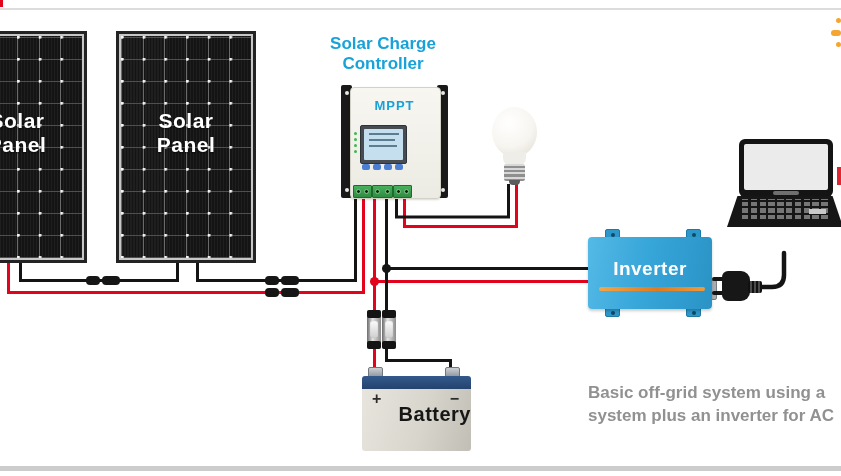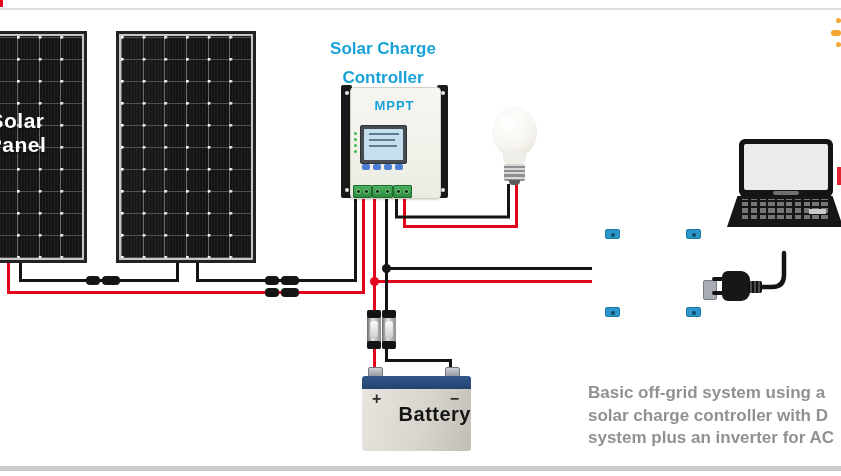--- a/index.html
+++ b/index.html
@@ -110,21 +110,21 @@
   .bat-term{width:15px;height:11px;background:linear-gradient(180deg,#ccd0d4,#8d949b);border-radius:2px;border:1px solid #70767c;box-sizing:border-box;}
   .bat-cap{left:362px;top:376px;width:109px;height:13px;border-radius:3px 3px 0 0;
     background:linear-gradient(180deg,#33598c,#24436e);}
   .bat-body{left:362px;top:389px;width:109px;height:62px;border-radius:0 0 3px 3px;
     background:linear-gradient(105deg,#e8e5de 0%,#d8d5cd 55%,#c1beb6 100%);}
   .bat-sign{position:absolute;top:1px;font-weight:bold;font-size:16px;color:#2b2b2b;}
   .bat-label{position:absolute;left:0;top:14px;width:100%;text-align:right;font-weight:bold;font-size:20px;color:#161616;letter-spacing:.5px;}
 
   
   .cc-title{left:303px;top:34px;width:160px;text-align:center;color:var(--title-blue);
-    font-weight:bold;font-size:17px;line-height:29px;white-space:pre-line;}
+    font-weight:bold;font-size:17px;line-height:20px;white-space:pre-line;}
   .caption{left:588px;top:382px;color:var(--caption-gray);font-weight:bold;font-size:17px;
     line-height:22.5px;white-space:nowrap;}
 </style>
 </head>
 <body>
 
 <div class="stage">
 
   <div class="abs top-line"></div>
   <div class="abs bottom-line"></div>
@@ -134,20 +134,22 @@
   <div class="abs sun-dot-b"></div>
   <div class="abs edge-red-frag"></div>
 
   <div class="abs panel" style="left:-53px;top:31px;">
     <div class="panel-cells"></div>
     <div class="panel-label">Solar
 Panel</div>
   </div>
   <div class="abs panel" style="left:116px;top:31px;">
     <div class="panel-cells"></div>
+    <div class="panel-label">Solar
+Panel</div>
   </div>
 
   <svg class="abs" style="left:0;top:0;" width="841" height="476" viewBox="0 0 841 476">
 
     <path d="M8.5,263 L8.5,292.5 L363.5,292.5 L363.5,198" fill="none" style="stroke:var(--wire-positive)" stroke-width="3"></path>
     <path d="M374.5,198 L374.5,374" fill="none" style="stroke:var(--wire-positive)" stroke-width="3"></path>
     <path d="M374.5,281.5 L592,281.5" fill="none" style="stroke:var(--wire-positive)" stroke-width="3"></path>
     <path d="M404.5,198 L404.5,226.5 L516.5,226.5 L516.5,184" fill="none" style="stroke:var(--wire-positive)" stroke-width="3"></path>
 
     <path d="M20.5,263 L20.5,280.5 L177.5,280.5 L177.5,263" fill="none" style="stroke:var(--wire-negative)" stroke-width="3"></path>
@@ -226,20 +228,24 @@
   <div class="abs inv-tab" style="left:686px;top:229px;">
       <span class="inv-hole"></span>
     </div>
   <div class="abs inv-tab" style="left:605px;top:307px;">
       <span class="inv-hole"></span>
     </div>
   <div class="abs inv-tab" style="left:686px;top:307px;">
       <span class="inv-hole"></span>
     </div>
   <div class="abs inv-outlet"></div>
+  <div class="abs inv-body">
+    <div class="inv-label">Inverter</div>
+    <div class="inv-stripe"></div>
+  </div>
 
   <div class="abs plug-prong" style="left:712px;top:277px;"></div>
   <div class="abs plug-prong" style="left:712px;top:291px;"></div>
   <div class="abs plug-body"></div>
   <div class="abs plug-ribs"></div>
 
   <div class="abs lap-screen">
     <div class="lap-display"></div>
     <div class="lap-notch"></div>
   </div>
@@ -259,17 +265,16 @@
   <div class="abs bat-term" style="left:445px;top:367px;"></div>
   <div class="abs bat-cap"></div>
   <div class="abs bat-body">
     <span class="bat-sign" style="left:10px;">+</span>
     <span class="bat-sign" style="right:12px;">−</span>
     <div class="bat-label">Battery</div>
   </div>
 
   <div class="abs caption">
     <div>Basic off-grid system using a</div>
-    <div>solar charge controller with D</div>
     <div>system plus an inverter for AC</div>
   </div>
 
 </div>
 
 </body></html>

